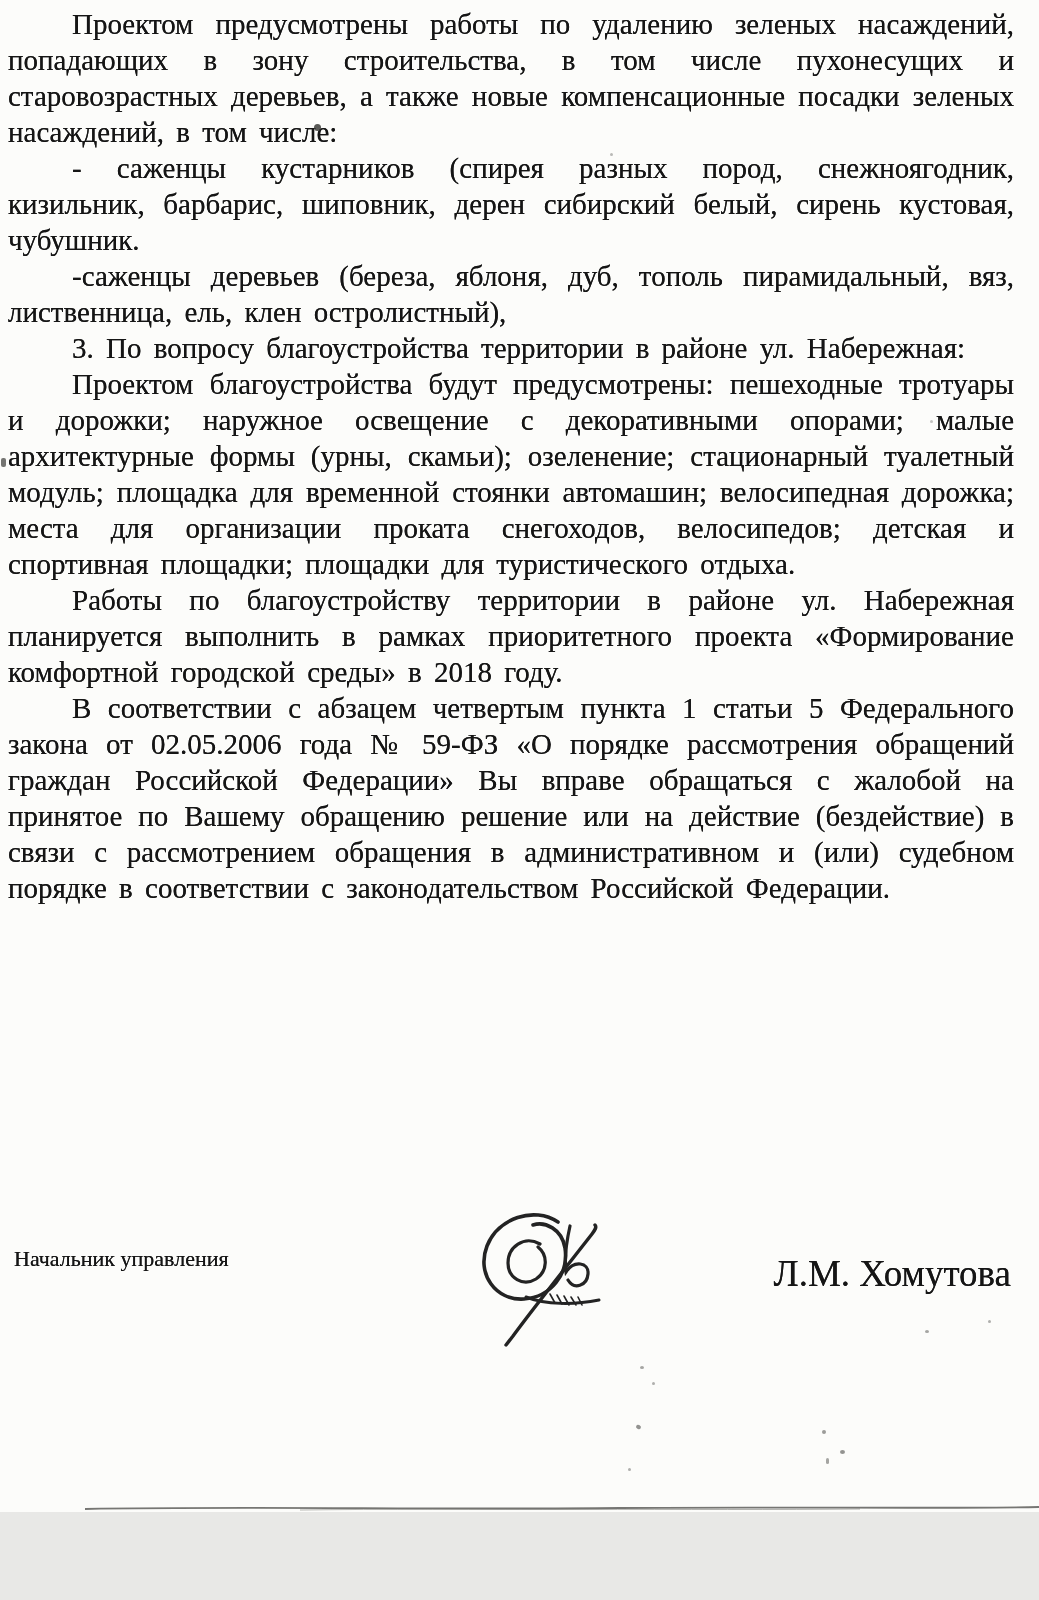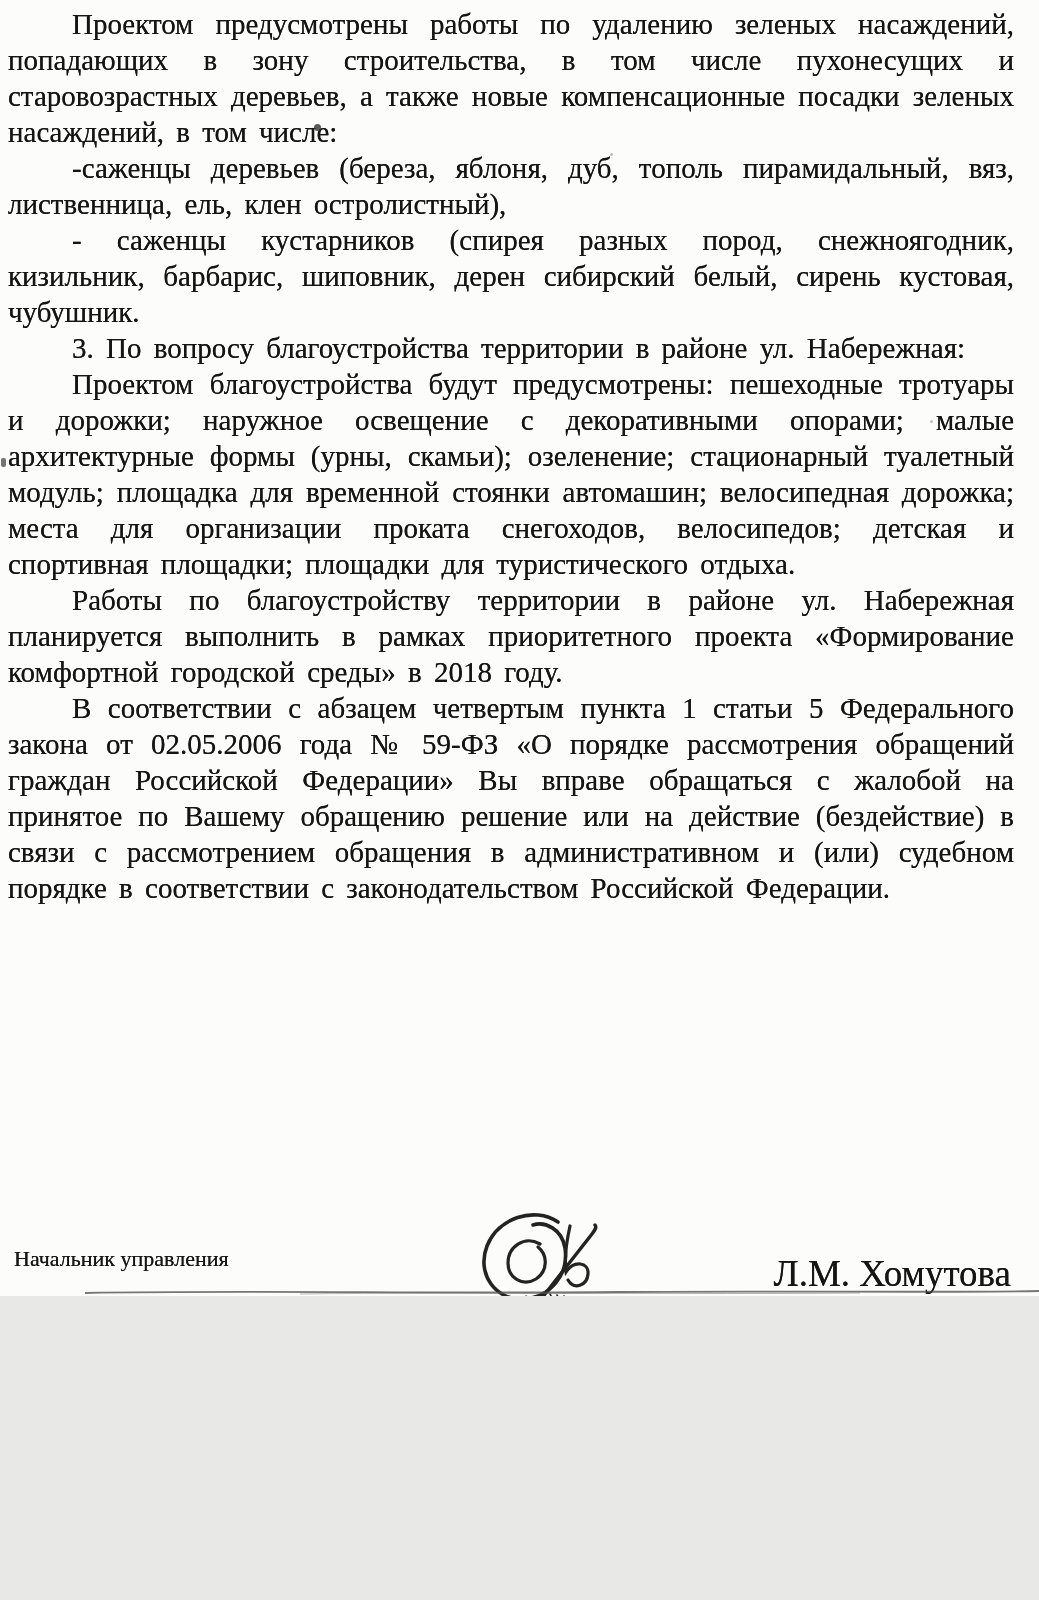--- a/index.html
+++ b/index.html
@@ -1,18 +1,18 @@
 <!DOCTYPE html>
 <html lang="ru"><head>
 <meta charset="utf-8">
 <style>
   html,body { margin:0; padding:0; background:#e8e8e6; }
   .page {
     position:relative;
-    width:1039px; height:1296px;
+    width:1039px; height:1512px;
     margin:0 auto;
     background:#fcfcfa;
     overflow:hidden;
     font-family:"Liberation Serif", serif;
     color:#151515;
   }
   .body-text {
     position:absolute;
     left:8px; top:6px; width:1006px;
     font-size:29px;
@@ -57,22 +57,22 @@
     width:1039px; height:8px;
   }
 </style>
 </head>
 <body>
 
 <div class="page">
 
   <div class="body-text">
     <p>Проектом предусмотрены работы по удалению зеленых насаждений, попадающих в зону строительства, в том числе пухонесущих и старовозрастных деревьев, а также новые компенсационные посадки зеленых насаждений, в том числе:</p>
+    <p>- саженцы кустарников (спирея разных пород, снежноягодник, кизильник, барбарис, шиповник, дерен сибирский белый, сирень кустовая, чубушник.</p>
     <p>-саженцы деревьев (береза, яблоня, дуб, тополь пирамидальный, вяз, лиственница, ель, клен остролистный),</p>
-    <p>- саженцы кустарников (спирея разных пород, снежноягодник, кизильник, барбарис, шиповник, дерен сибирский белый, сирень кустовая, чубушник.</p>
     <p class="heading">3. По вопросу благоустройства территории в районе ул. Набережная:</p>
     <p>Проектом благоустройства будут предусмотрены: пешеходные тротуары и дорожки; наружное освещение с декоративными опорами; малые архитектурные формы (урны, скамьи); озеленение; стационарный туалетный модуль; площадка для временной стоянки автомашин; велосипедная дорожка; места для организации проката снегоходов, велосипедов; детская и спортивная площадки; площадки для туристического отдыха.</p>
     <p>Работы по благоустройству территории в районе ул. Набережная планируется выполнить в рамках приоритетного проекта «Формирование комфортной городской среды» в 2018 году.</p>
     <p>В соответствии с абзацем четвертым пункта 1 статьи 5 Федерального закона от 02.05.2006 года № 59-ФЗ «О порядке рассмотрения обращений граждан Российской Федерации» Вы вправе обращаться с жалобой на принятое по Вашему обращению решение или на действие (бездействие) в связи с рассмотрением обращения в административном и (или) судебном порядке в соответствии с законодательством Российской Федерации.</p>
   </div>
 
   <div class="sig-title">Начальник управления</div>
 
   <svg class="sig-scribble" viewBox="0 0 170 150" fill="none" stroke="#232323" stroke-linecap="round">
     <path stroke-width="3.6" d="M96,24 C72,8 36,20 25,48 C14,76 34,103 62,101 C89,99 107,76 103,50 C100,31 83,23 71,27"></path>

